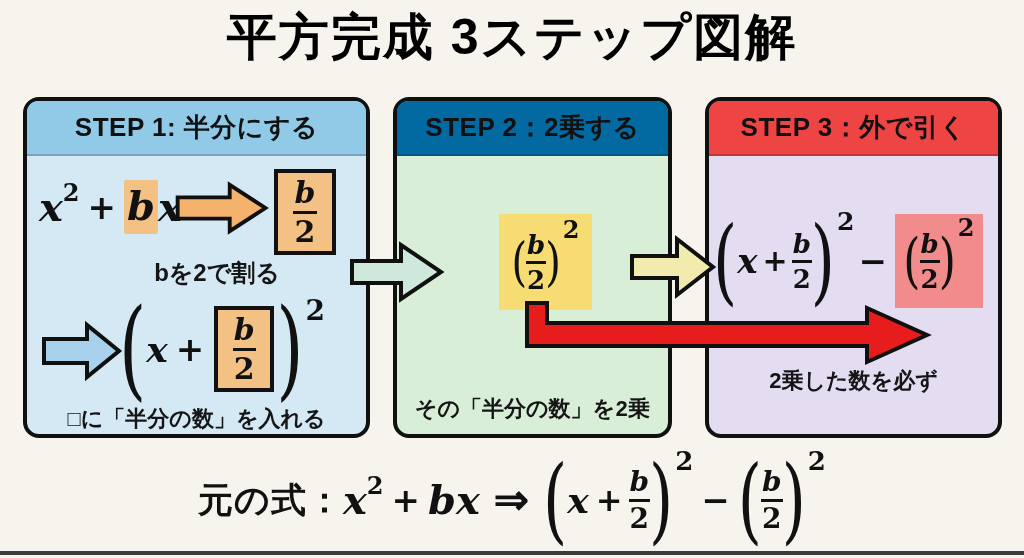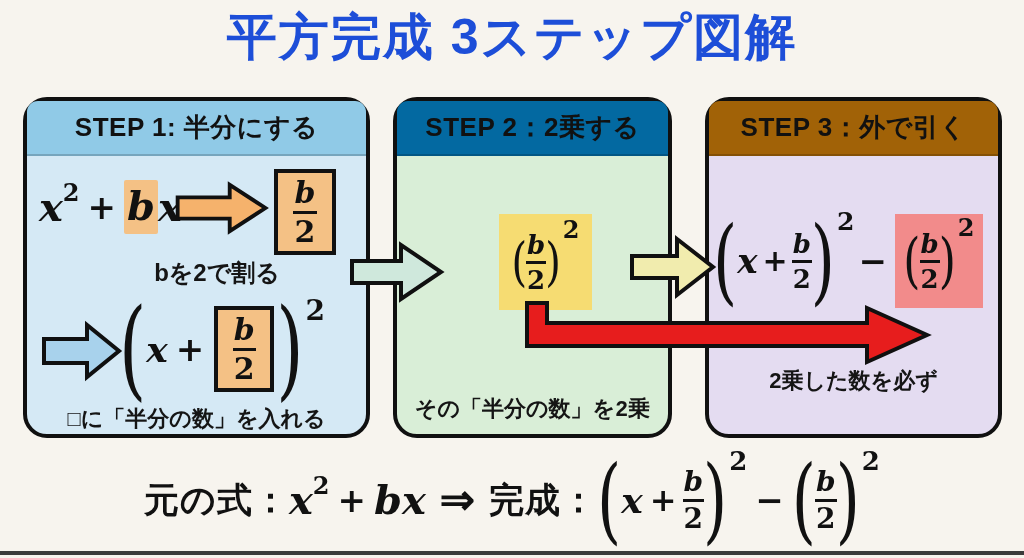--- a/index.html
+++ b/index.html
@@ -4,39 +4,39 @@
 <style>
   html,body{margin:0;padding:0;}
   body{
     width:1024px;height:558px;background:#f7f4ee;overflow:hidden;
     font-family:"Liberation Sans",sans-serif;color:#111;position:relative;
   }
   .stage{position:relative;width:1024px;height:558px;}
 
   .title{
     position:absolute;top:4px;left:0;width:100%;text-align:center;
-    font-size:50px;font-weight:900;letter-spacing:2px;color:#1d4ed8;margin:0;
+    font-size:50px;font-weight:900;letter-spacing:2px;color:#000000;margin:0;
   }
 
   
   .panel{
     position:absolute;top:97px;height:341px;border:4px solid #101010;
-    border-radius:24px;box-sizing:border-box;z-index:1;
+    border-radius:16px;box-sizing:border-box;z-index:1;
   }
   #panel1{left:23px;width:347px;background:#d5e9f5;}
   #panel2{left:393px;width:279px;background:#d9eed7;}
   #panel3{left:705px;width:297px;background:#e4dcf1;}
   .panel-header{
     height:53px;display:flex;align-items:center;justify-content:center;
     font-size:26px;font-weight:800;border-radius:11px 11px 0 0;
     border-bottom:2px solid rgba(0,0,0,0.18);letter-spacing:0.5px;
   }
   #panel1 .panel-header{background:#90cae7;}
   #panel2 .panel-header{background:#0369a1;}
-  #panel3 .panel-header{background:#a16207;}
+  #panel3 .panel-header{background:#ef4444;}
 
   
   .mi{font-family:"DejaVu Serif","Liberation Serif",serif;font-style:italic;font-weight:700;line-height:1;}
   .mn,.mo{font-family:"DejaVu Serif","Liberation Serif",serif;font-weight:700;line-height:1;font-style:normal;}
   .f40{font-size:40px;} .f36{font-size:36px;} .f34{font-size:34px;}
   .f30{font-size:30px;} .f28{font-size:28px;} .f26{font-size:26px;}
   .sp{margin:0 8px;}
   .supn{font-family:"DejaVu Serif",serif;font-weight:700;font-size:24px;position:relative;top:-14px;line-height:1;}
   .sup-top{font-family:"DejaVu Serif",serif;font-weight:700;align-self:flex-start;line-height:1;margin-left:2px;}
   .m-row{display:flex;align-items:center;position:absolute;}
@@ -215,21 +215,20 @@
   <div class="bottom-row">
     <span class="cjk-label">元の式：</span>
     <span class="inline-mrow">
       <span class="mi f40">x</span>
         <span class="supn">2</span>
       <span class="mo f34 sp">+</span>
       <span class="mi f40">b</span>
         <span class="mi f40">x</span>
     </span>
     <span class="implies">⇒</span>
-    <span class="cjk-label">完成：</span>
     <span class="inline-mrow" style="height:104px;">
       <span class="paren p-lg">(</span>
       <span class="mi f36">x</span>
       <span class="mo f32" style="font-size:32px;margin:0 7px;">+</span>
       <span class="frac">
         <span class="mi f28">b</span>
         <span class="fbar"></span>
         <span class="mn f28">2</span>
       </span>
       <span class="paren p-lg">)</span>

